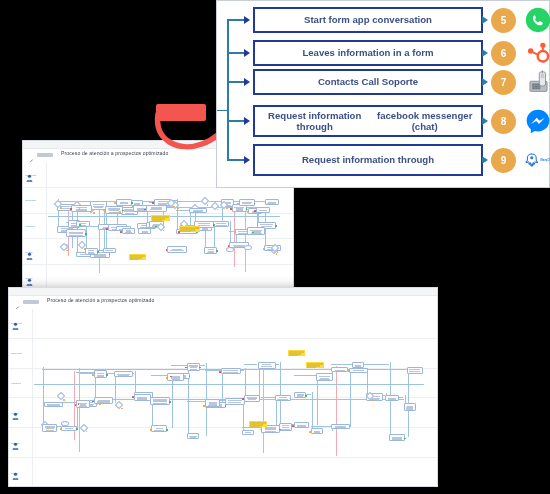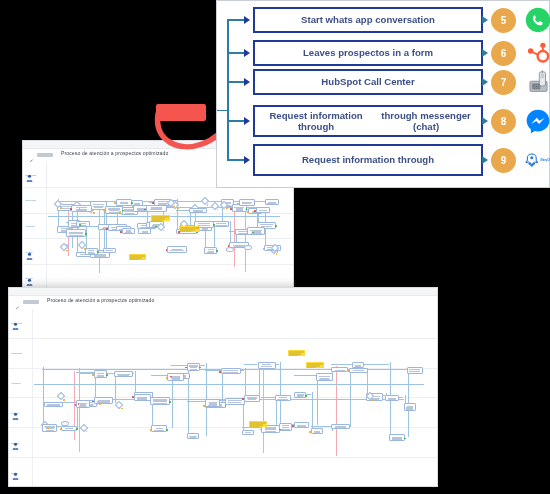--- a/index.html
+++ b/index.html
@@ -825,58 +825,58 @@
     <div style="position: absolute; left: 150px; top: 98px; width: 95px; height: 64px;"><svg viewBox="0 0 95 64" width="95" height="64">
         <path d="M8 16 C4 44 30 54 52 46 C66 41 74 32 79 22" stroke="#f4564f" stroke-width="5.5" fill="none" stroke-linecap="round"></path>
         <path d="M66 19 L82 13 L79 30 Z" fill="#f4564f"></path>
       </svg></div>
     <div style="position: absolute; left: 216px; top: 0px; width: 334px; height: 188px; background: rgb(255, 255, 255); border: 1px solid rgb(201, 206, 214);">
       <div class="rail v" style="left: 10px; top: 19px; height: 140px;"></div>
       <div class="rail h" style="left: 0px; top: 108.6px; width: 11px;"></div>
       <div class="rail h" style="left: 10px; top: 18.2px; width: 18px;"></div>
       <div class="ahead dk" style="left: 27px; top: 14.5px;"></div>
       <div class="box" style="position: absolute; left: 36px; top: 6px; width: 230px; height: 26px; color: rgb(61, 79, 135);">
-        <span>Start whats app conversation</span>
+        <span>Start form app conversation</span>
       </div>
       <div class="rail h" style="left: 266px; top: 18.2px; width: 0px;"></div>
       <div class="ahead" style="left: 265px; top: 14.5px;"></div>
       <div class="num" style="position: absolute; left: 274px; top: 6.5px; background: rgb(233, 168, 76); color: rgb(255, 255, 255);">
         <span>5</span>
       </div>
       <div class="ico" style="position: absolute; left: 306px; top: 4px;">
         <svg viewBox="0 0 32 32" width="26" height="26">
           <circle cx="16" cy="16" r="15" fill="#25d366"></circle>
           <path d="M11 9.5c.8 0 1.1.2 1.5 1.2l.8 2c.2.5.1.8-.2 1.1l-.6.6c-.3.3-.3.6-.1 1 .7 1.4 2 2.6 3.4 3.3.4.2.7.1 1-.2l.6-.7c.3-.3.6-.4 1.1-.2l2 .8c1 .4 1.2.7 1.2 1.5 0 1.6-1.4 2.6-3 2.6-4.3 0-9-4.7-9-9 0-1.7 1-3 2.3-3z" fill="#fff"></path>
           <path d="M8 24l1.6-4.2" stroke="#25d366" stroke-width="0" fill="none"></path>
           <path d="M6.5 25.8l1.9-5.3 3.4 1.9z" fill="#25d366"></path>
         </svg>
       </div>
       <div class="rail h" style="left: 10px; top: 51.2px; width: 18px;"></div>
       <div class="ahead dk" style="left: 27px; top: 47.5px;"></div>
       <div class="box" style="position: absolute; left: 36px; top: 39px; width: 230px; height: 26px; color: rgb(61, 79, 135);">
-        <span>Leaves prospectos in a form</span>
+        <span>Leaves information in a form</span>
       </div>
       <div class="rail h" style="left: 266px; top: 51.2px; width: 0px;"></div>
       <div class="ahead" style="left: 265px; top: 47.5px;"></div>
       <div class="num" style="position: absolute; left: 274px; top: 39.5px; background: rgb(233, 168, 76); color: rgb(255, 255, 255);">
         <span>6</span>
       </div>
       <div class="ico" style="position: absolute; left: 306px; top: 37px;">
         <svg viewBox="0 0 32 32" width="26" height="26">
           <circle cx="22" cy="20" r="6.4" fill="none" stroke="#ff5c35" stroke-width="3"></circle>
           <circle cx="22" cy="6.5" r="3.2" fill="#ff5c35"></circle>
           <circle cx="7" cy="13.5" r="3.4" fill="#ff5c35"></circle>
           <path d="M22 9.8v3.8" stroke="#ff5c35" stroke-width="2.4"></path>
           <path d="M9.8 15.2 L16.5 18.4" stroke="#ff5c35" stroke-width="2.4"></path>
         </svg>
       </div>
       <div class="rail h" style="left: 10px; top: 80.2px; width: 18px;"></div>
       <div class="ahead dk" style="left: 27px; top: 76.5px;"></div>
       <div class="box" style="position: absolute; left: 36px; top: 68px; width: 230px; height: 26px; color: rgb(61, 79, 135);">
-        <span>HubSpot Call Center</span>
+        <span>Contacts Call Soporte</span>
       </div>
       <div class="rail h" style="left: 266px; top: 80.2px; width: 0px;"></div>
       <div class="ahead" style="left: 265px; top: 76.5px;"></div>
       <div class="num" style="position: absolute; left: 274px; top: 68.5px; background: rgb(233, 168, 76); color: rgb(255, 255, 255);">
         <span>7</span>
       </div>
       <div class="ico" style="position: absolute; left: 306px; top: 66px;">
         <svg viewBox="0 0 32 32" width="25" height="26">
           <rect x="5" y="15" width="22" height="13" rx="1.6" fill="#b9bfc6" stroke="#7d838b" stroke-width="1"></rect>
           <rect x="7.5" y="17.5" width="11" height="8" rx=".8" fill="#8d949c"></rect>
@@ -894,21 +894,21 @@
             <rect x="12" y="23.2" width="2.4" height="1.6"></rect>
             <rect x="15.2" y="23.2" width="2.4" height="1.6"></rect>
           </g>
         </svg>
       </div>
       <div class="rail h" style="left: 10px; top: 119.2px; width: 18px;"></div>
       <div class="ahead dk" style="left: 27px; top: 115.5px;"></div>
       <div class="box" style="position: absolute; left: 36px; top: 104px; width: 230px; height: 32px; color: rgb(61, 79, 135);">
         <div style="display: flex;">
           <div>Request information through</div>
-          <div>through messenger (chat)</div>
+          <div>facebook messenger (chat)</div>
         </div>
       </div>
       <div class="rail h" style="left: 266px; top: 119.2px; width: 0px;"></div>
       <div class="ahead" style="left: 265px; top: 115.5px;"></div>
       <div class="num" style="position: absolute; left: 274px; top: 107.5px; background: rgb(233, 168, 76); color: rgb(255, 255, 255);">
         <span>8</span>
       </div>
       <div class="ico" style="position: absolute; left: 306px; top: 105px;">
         <svg viewBox="0 0 32 32" width="26" height="26">
           <path d="M16 2C8.1 2 2 7.9 2 15.5c0 4.3 2 8.1 5.2 10.6V31l4.8-2.6c1.3.35 2.6.55 4 .55 7.9 0 14-5.9 14-13.45S23.9 2 16 2z" fill="#0084ff"></path>

